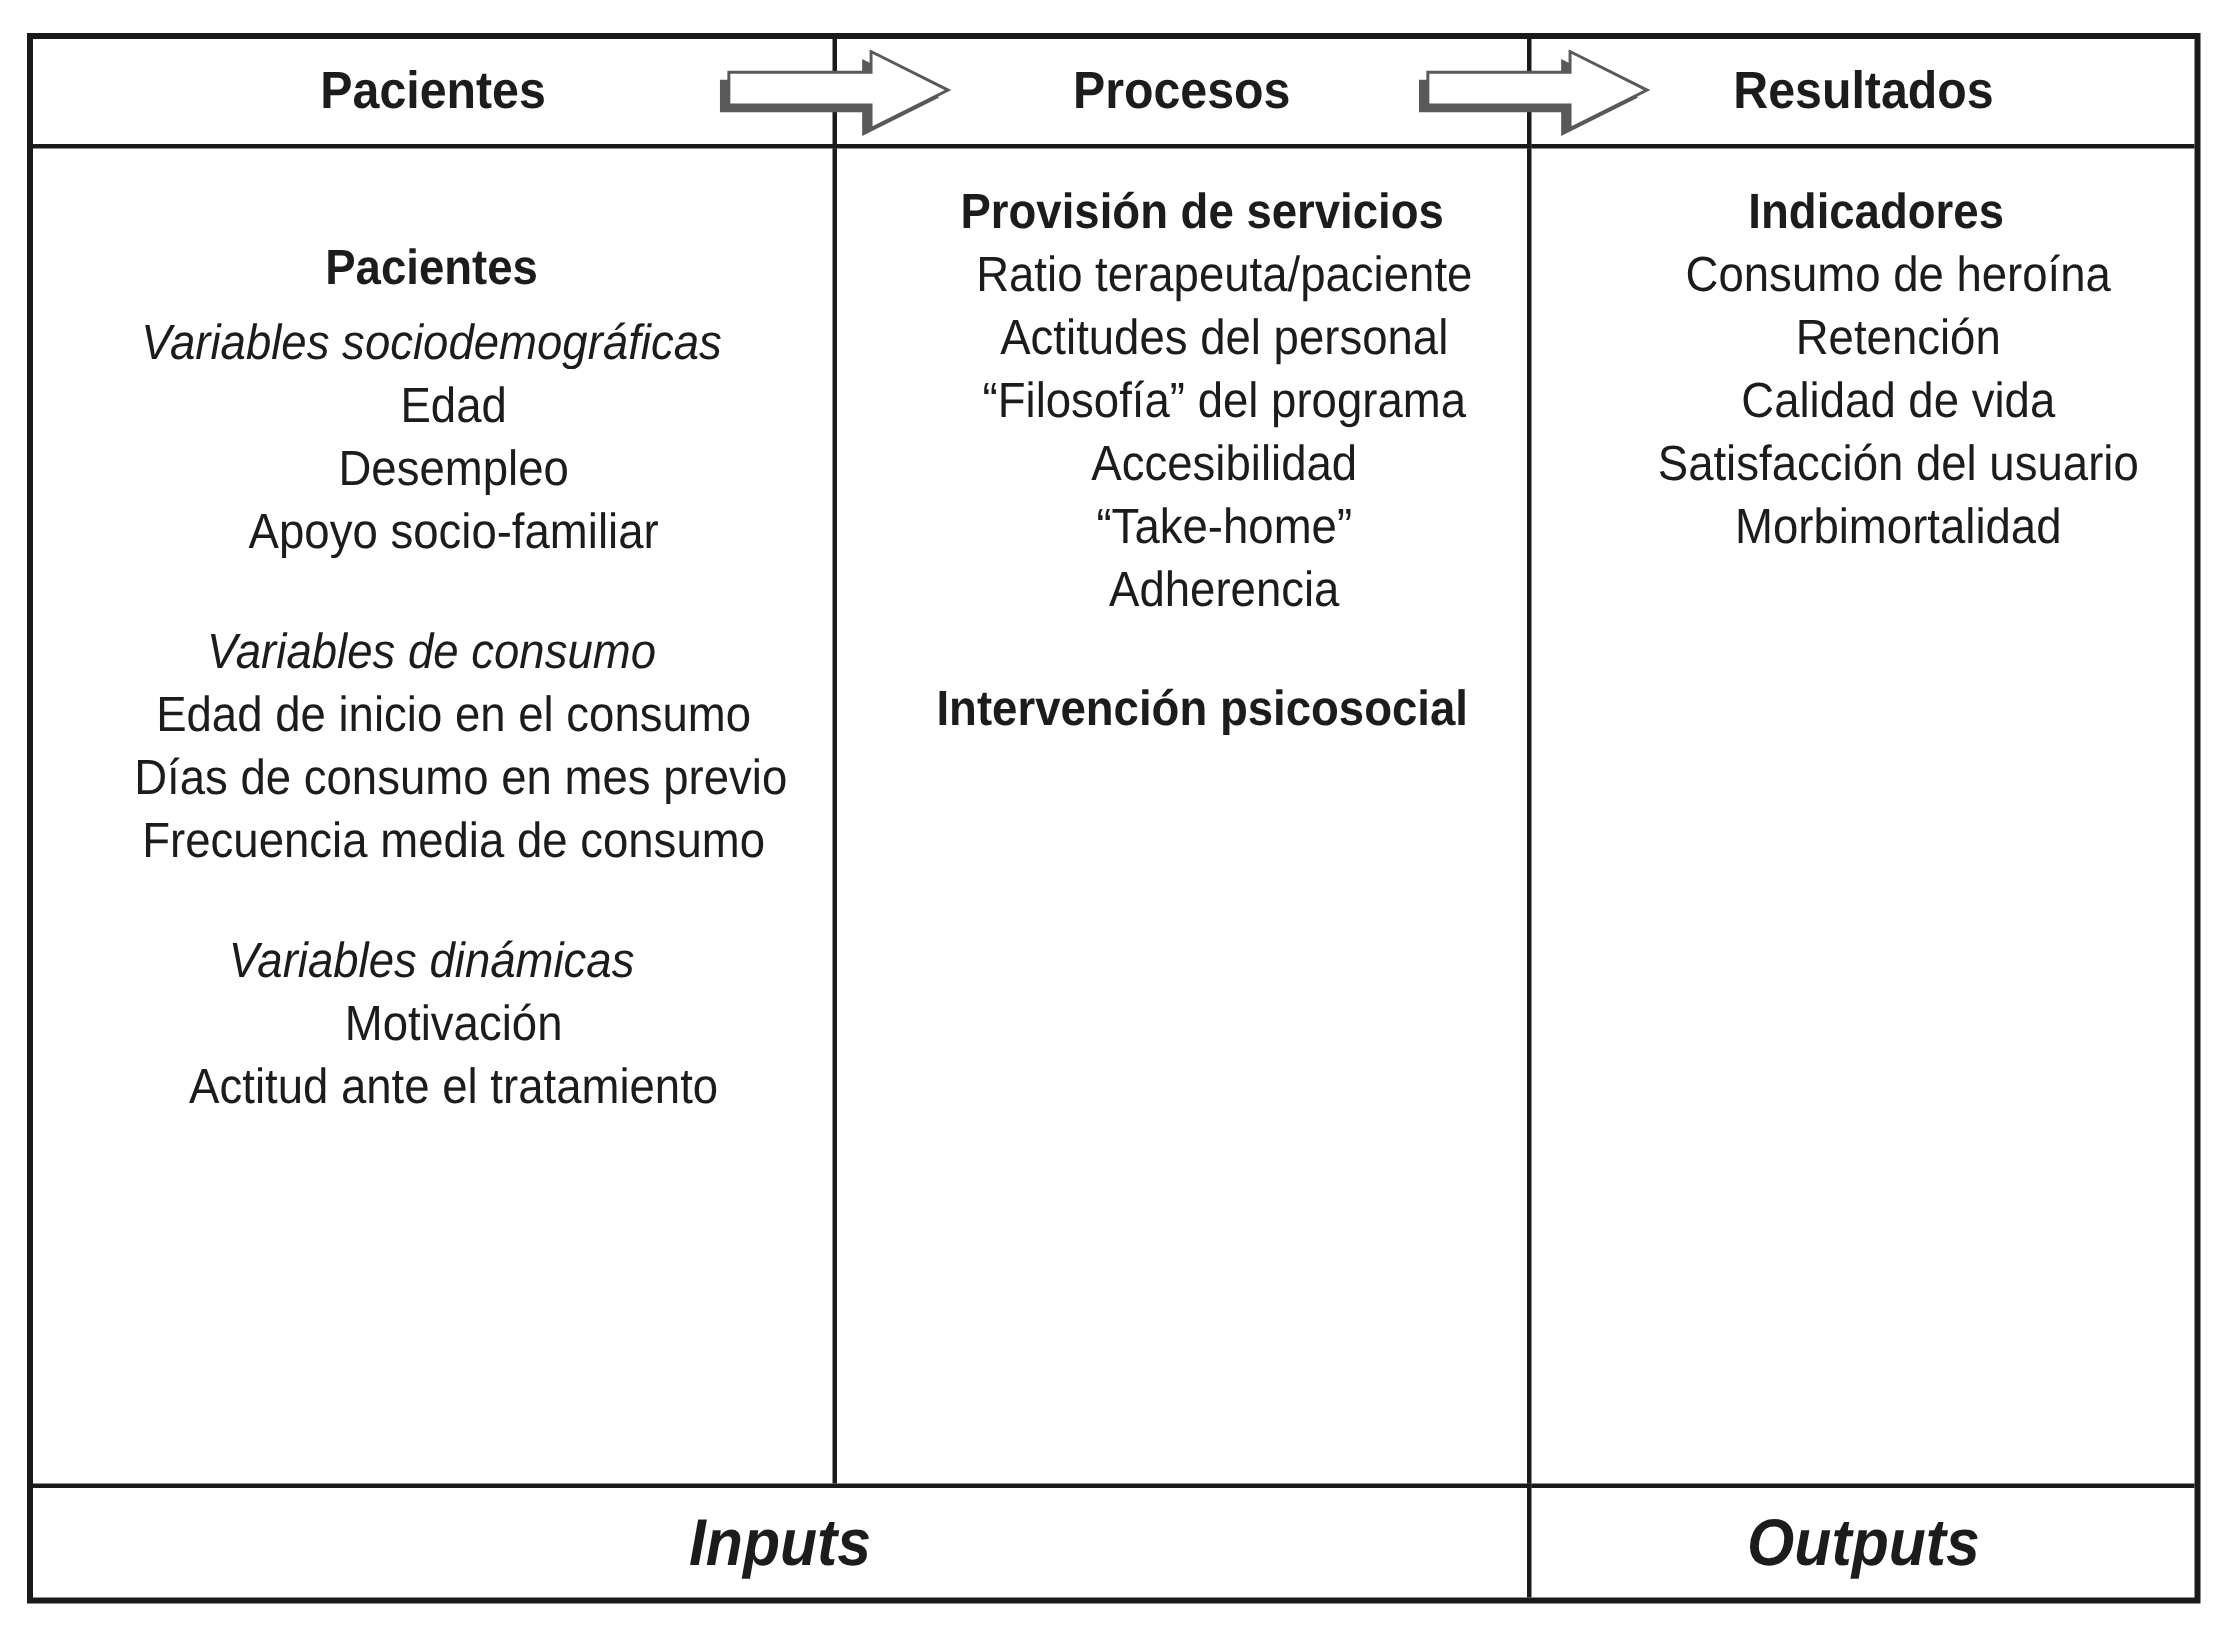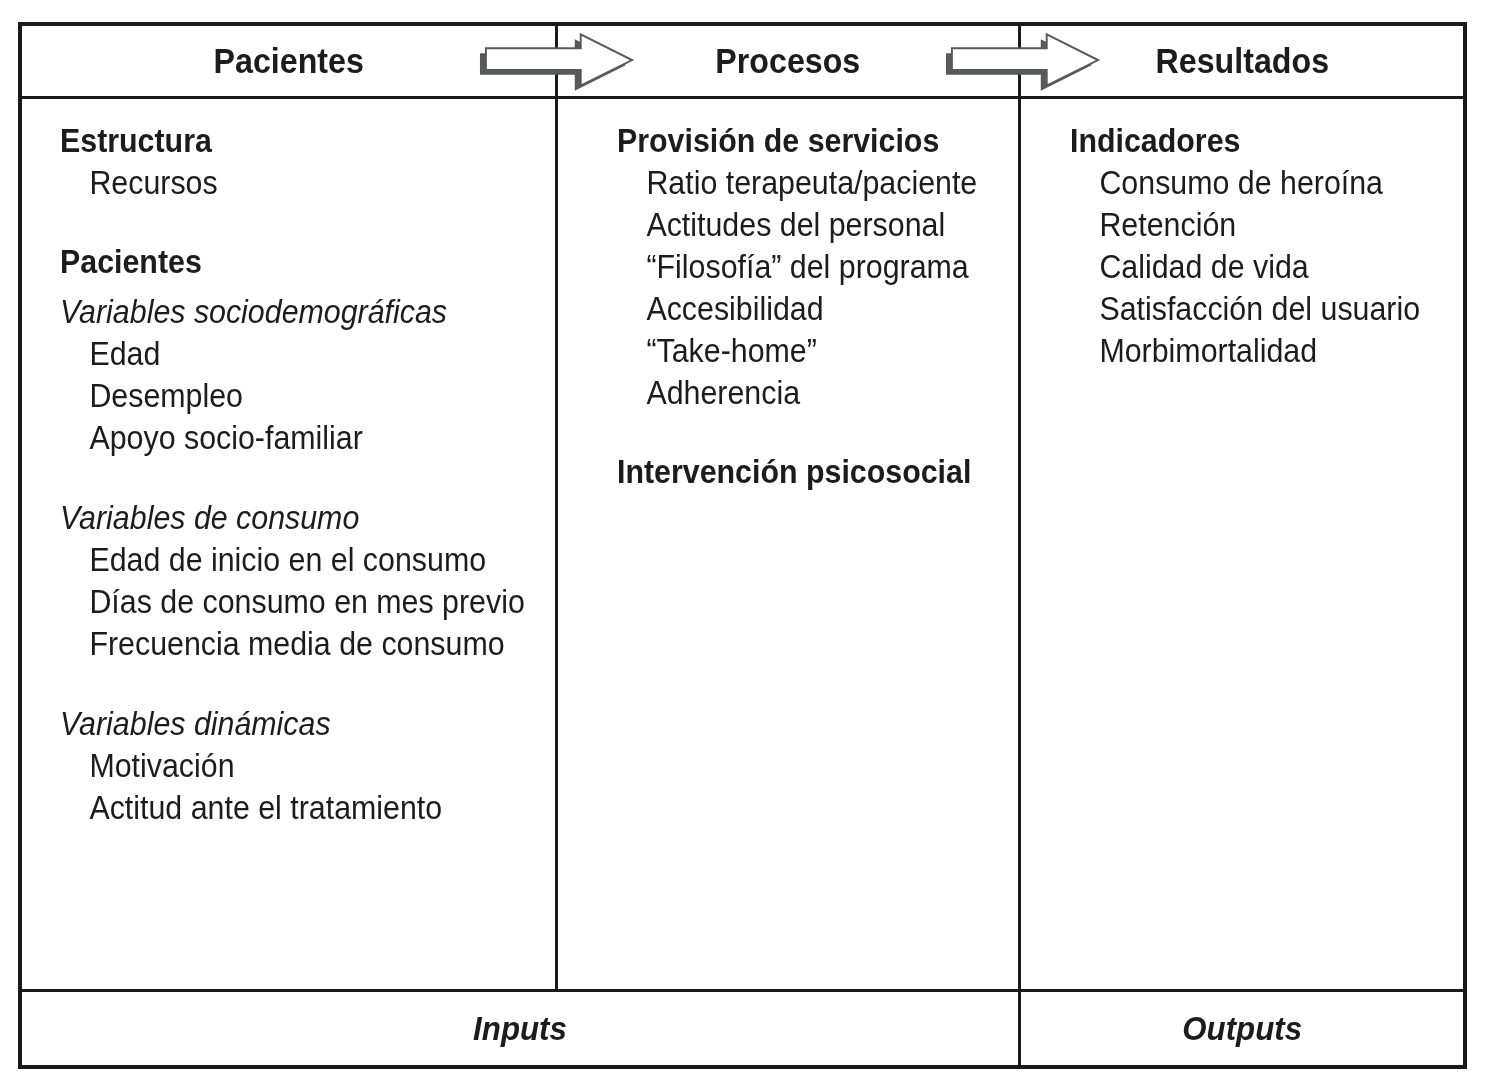--- a/index.html
+++ b/index.html
@@ -7,39 +7,40 @@
     position:relative; width:1487px; height:1087px; background:#ffffff;
     font-family:"Liberation Sans", sans-serif; color:#1c1c1c; overflow:hidden;
   }
   .figure-table {
     position:absolute; left:18px; top:22px; width:1441px; height:1039px;
     border:4px solid #1a1a1a;
     display:grid;
     grid-template-columns:536px 463px 1fr;
     grid-template-rows:73px 1fr 76px;
     background:#ffffff;
+    text-align:center;
   }
   
   .h-cell {
     display:flex; align-items:center; justify-content:center;
     border-bottom:3px solid #1a1a1a;
     font-weight:bold; font-size:35px;
   }
   .h-cell.c1, .h-cell.c2 { border-right:3px solid #1a1a1a; }
   
   .b-cell { border-right:3px solid #1a1a1a; padding-top:21px; }
   .b-cell.c3 { border-right:none; }
   .b-cell.c1 { padding-left:38px; }
   .b-cell.c2 { padding-left:59px; }
   .b-cell.c3 { padding-left:49px; }
   
   .f-cell {
     border-top:3px solid #1a1a1a;
     display:flex; align-items:center; justify-content:center;
-    font-weight:bold; font-style:italic; font-size:34px;
+    font-weight:bold; font-style:italic; font-size:44px;
   }
   .f-cell.inputs { grid-column:1 / 3; border-right:3px solid #1a1a1a; }
   
   .line {
     font-size:33px; line-height:42px; white-space:nowrap;
     transform:scaleX(0.92); transform-origin:0 50%;
   }
   .line.indent { padding-left:32px; }
   .sec-title.bold { font-weight:bold; }
   .sec-title.italic { font-style:italic; }
@@ -63,24 +64,20 @@
       <span class="condensed">Pacientes</span>
     </div>
     <div class="h-cell c2">
       <span class="condensed">Procesos</span>
     </div>
     <div class="h-cell c3">
       <span class="condensed">Resultados</span>
     </div>
 
     <div class="b-cell c1">
-      <div class="section">
-        <div class="line sec-title bold">Estructura</div>
-        <div class="line indent">Recursos</div>
-      </div>
       <div class="section gap-l">
         <div class="line sec-title bold">Pacientes</div>
       </div>
       <div class="section gap-s">
         <div class="line sec-title italic">Variables sociodemográficas</div>
         <div class="line indent">Edad</div>
         <div class="line indent">Desempleo</div>
         <div class="line indent">Apoyo socio-familiar</div>
       </div>
       <div class="section gap-m">

